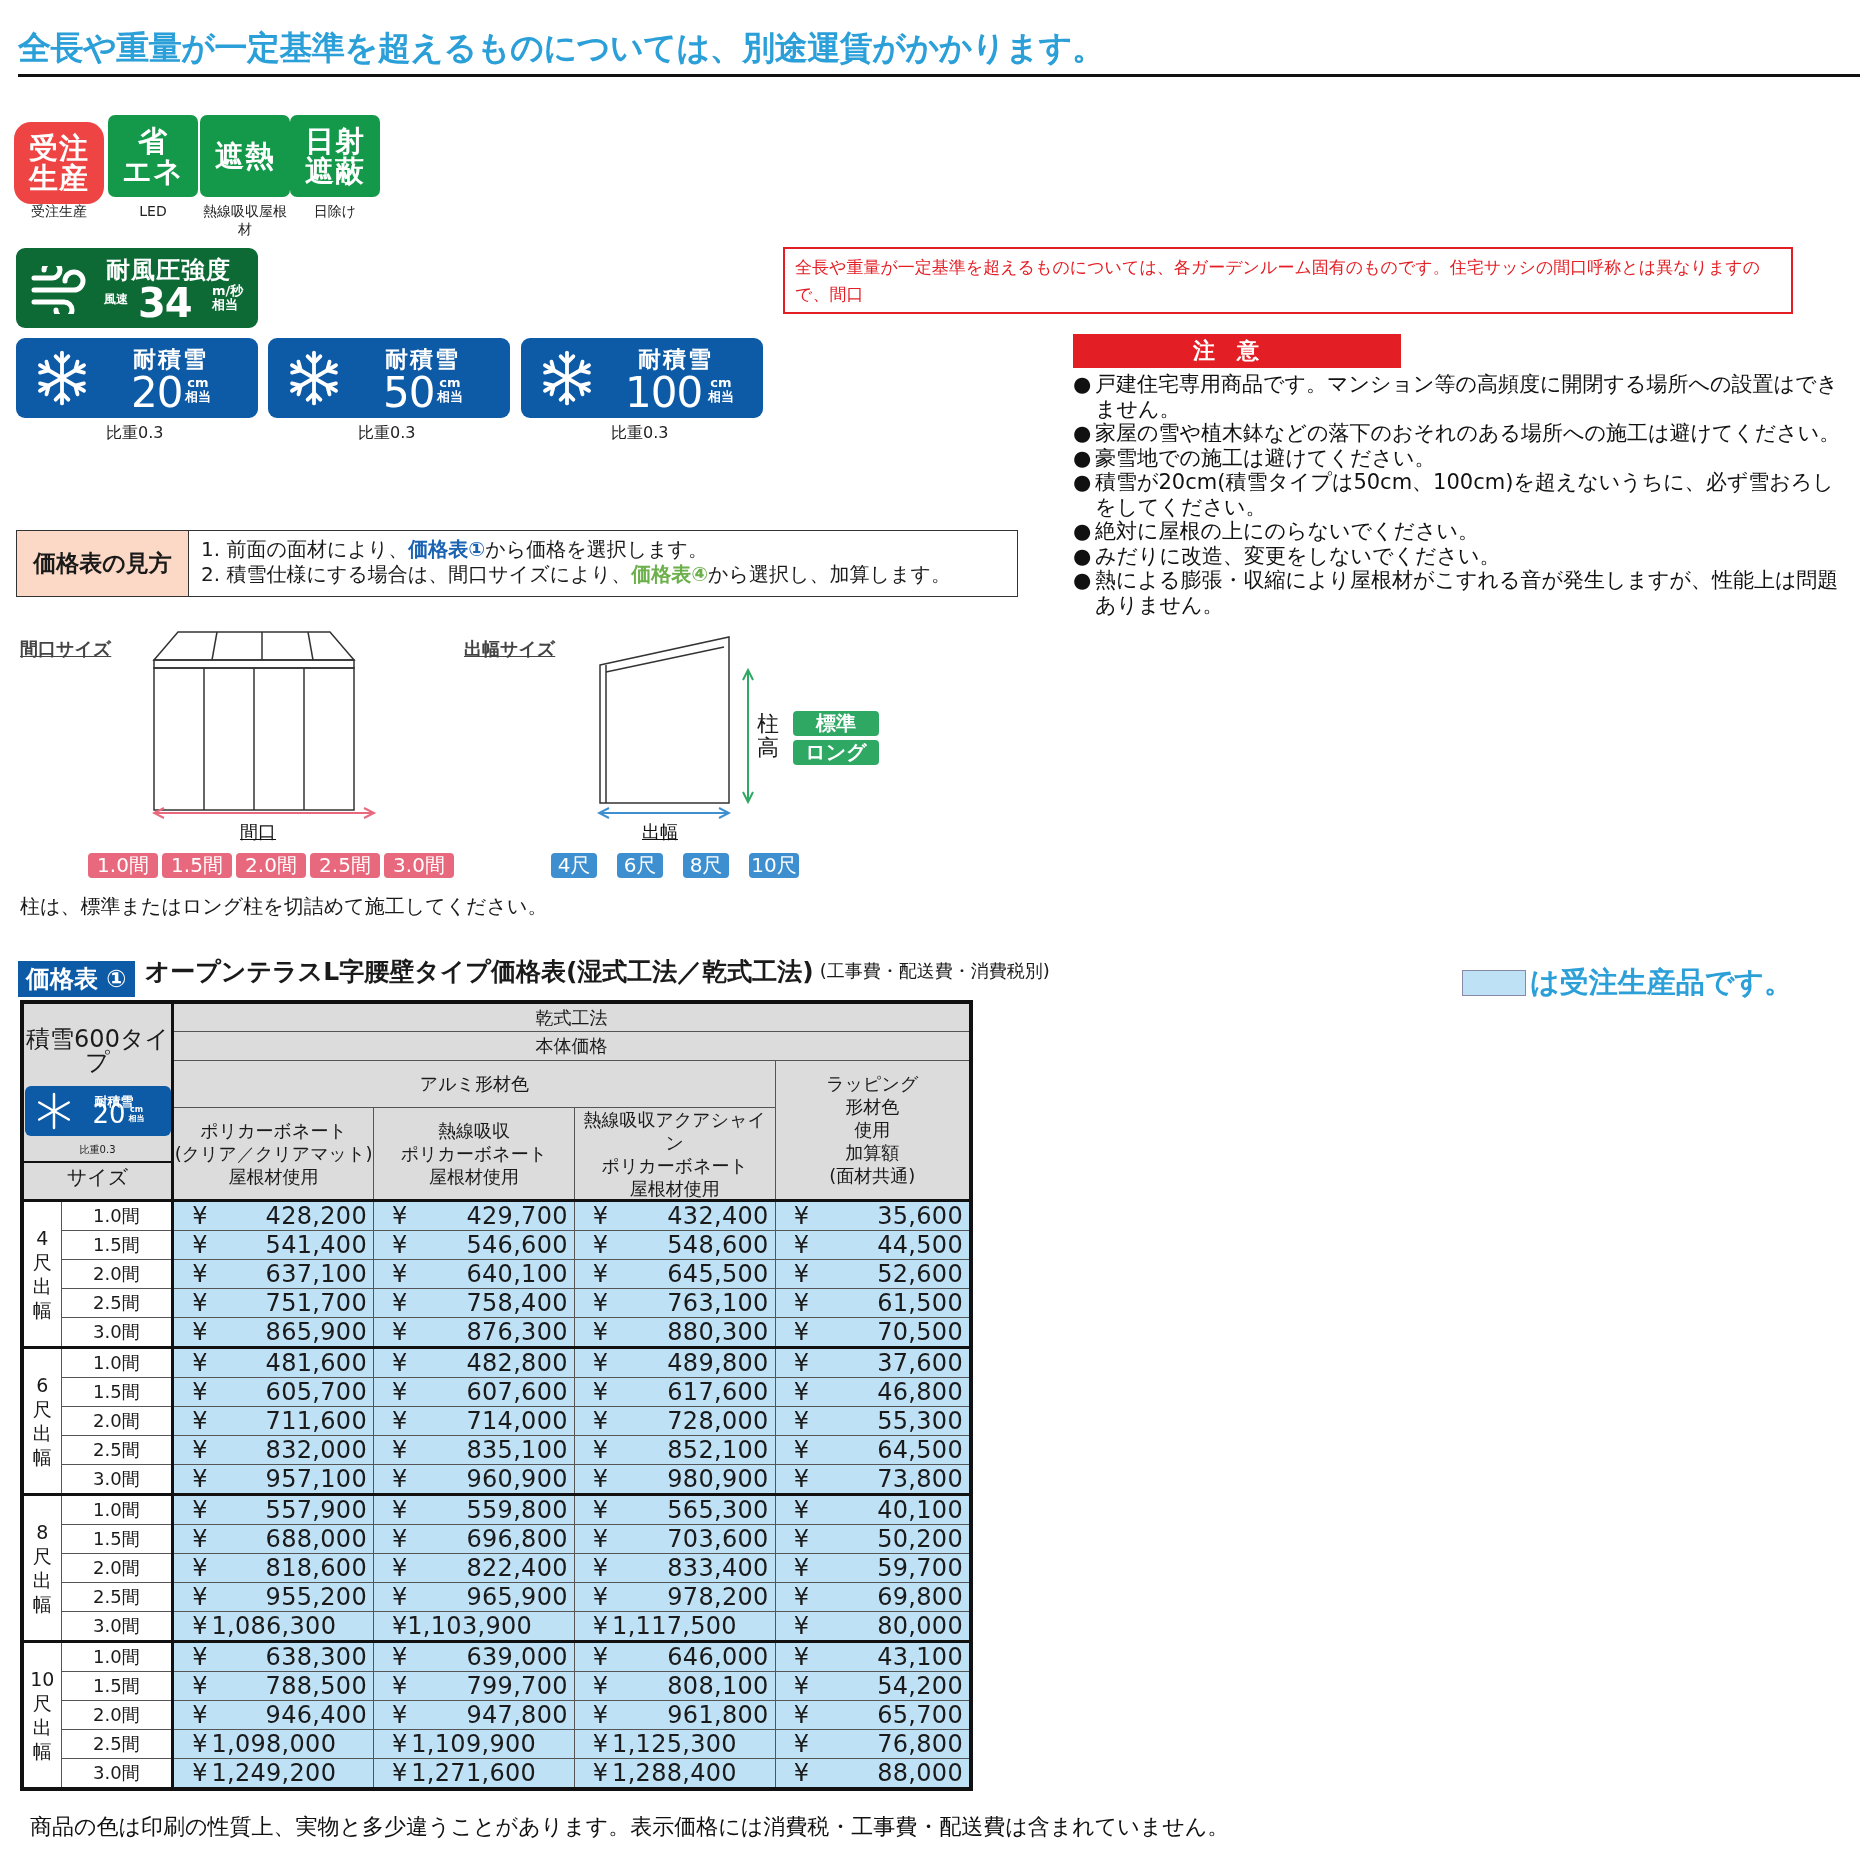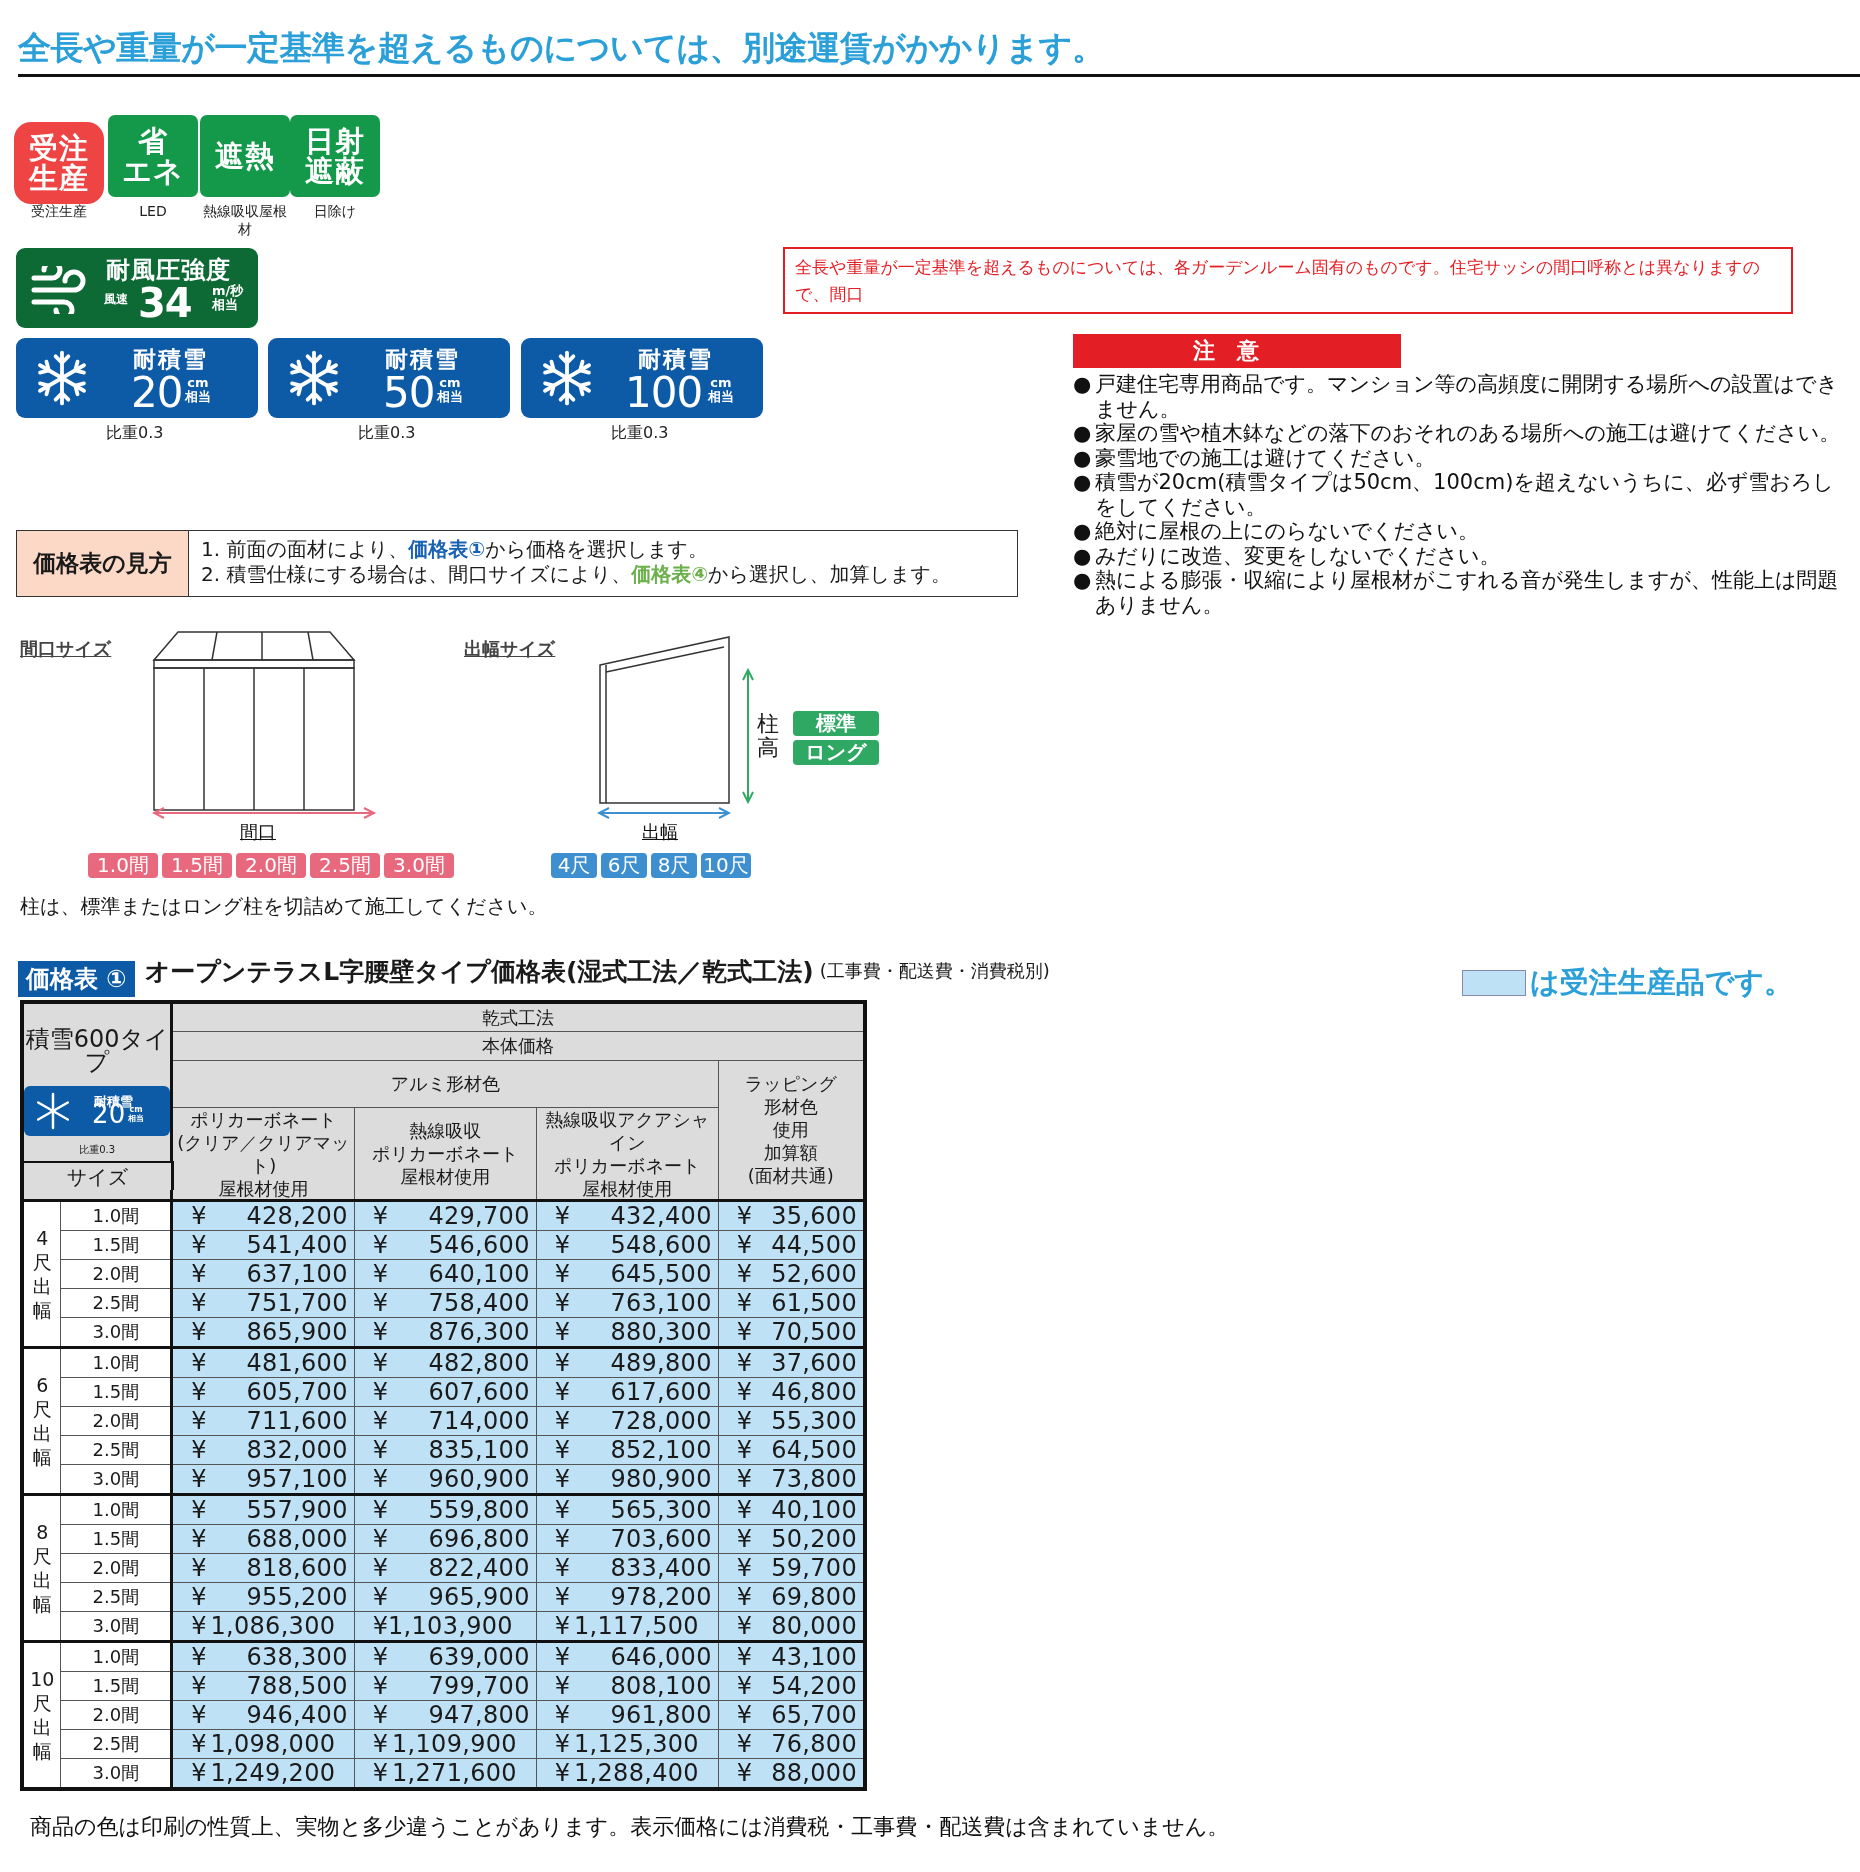--- a/index.html
+++ b/index.html
@@ -44,21 +44,21 @@
   .tag.grn { background: var(--green2); font-weight: bold; }
 
   .pt-head { left: 18px; top: 953px; height: 36px; display: flex; align-items: center; }
   .pt-badge { background: var(--snow); color: #fff; font-size: 24px; font-weight: bold; padding: 0 8px; height: 36px; line-height: 36px; margin-top: 16px; }
   .pt-title { font-size: 25px; font-weight: bold; margin-left: 10px; white-space: nowrap; }
   .pt-sub { font-size: 18px; margin-left: 6px; }
   .legend { left: 1462px; top: 963px; display: flex; align-items: center; }
   .legend .sw { width: 64px; height: 26px; background: var(--cell); border: 1.5px solid #88a; }
   .legend .tx { font-size: 29px; color: var(--title); font-weight: bold; margin-left: 4px; white-space: nowrap; }
 
-  table.pt { position: absolute; left: 20px; top: 1000px; width: 847px; border-collapse: collapse; border: 4px solid #111; }
+  table.pt { position: absolute; left: 20px; top: 1000px; width: 953px; border-collapse: collapse; border: 4px solid #111; }
   table.pt td, table.pt th { border: 1px solid #555; font-weight: normal; }
   table.pt th { background: #dcdcdc; font-size: 18px; line-height: 23px; text-align: center; }
   .corner { background: #dcdcdc; vertical-align: top; border-right: 3px solid #111 !important; }
   .corner .ct { font-size: 24px; padding-top: 24px; text-align: center; }
   .mini-snow { margin: 12px auto 0; width: 146px; height: 50px; border-radius: 6px; background: var(--snow); color: #fff; position: relative; }
   .mini-snow .k { position: absolute; left: 70px; top: 4px; font-size: 13px; font-weight: bold; }
   .mini-snow .n { position: absolute; left: 68px; top: 17px; font-size: 26px; }
   .mini-snow .u { position: absolute; left: 104px; top: 20px; font-size: 8px; line-height: 1.1; font-weight: bold; }
   .mini-cap { font-size: 10px; text-align: center; margin-top: 2px; }
   .size-hd { background: #dcdcdc; text-align: center; font-size: 20px; border-top: 2px solid #111 !important; border-right: 3px solid #111 !important; }
@@ -252,21 +252,21 @@
     <div class="tag grn" style="width: 86px;">ロング</div>
   </div>
 <svg class="abs" style="left:597px;top:805px" width="134" height="16">
   <g stroke="#3d8fcf" stroke-width="2" fill="none">
       <line x1="2" y1="8" x2="132" y2="8"></line>
       <path d="M12 3 L2 8 L12 13"></path>
       <path d="M122 3 L132 8 L122 13"></path>
     </g>
 </svg>
 <div class="abs diag-label" style="left:642px;top:820px;font-weight:normal;color:#111">出幅</div>
-<div class="abs" id="depth-tags" style="left:551px;top:853px;display:flex;gap:4px">
+<div class="abs" id="depth-tags" style="left:551px;top:853px;display:flex;gap:20px">
     <div class="tag sky" style="width: 46px;">4尺</div>
     <div class="tag sky" style="width: 46px;">6尺</div>
     <div class="tag sky" style="width: 46px;">8尺</div>
     <div class="tag sky" style="width: 50px;">10尺</div>
   </div>
 
 <div class="abs" style="left:20px;top:893px;font-size:20px">柱は、標準またはロング柱を切詰めて施工してください。</div>
 
 <div class="abs pt-head">
   <div class="pt-badge">価格表 ①</div>

